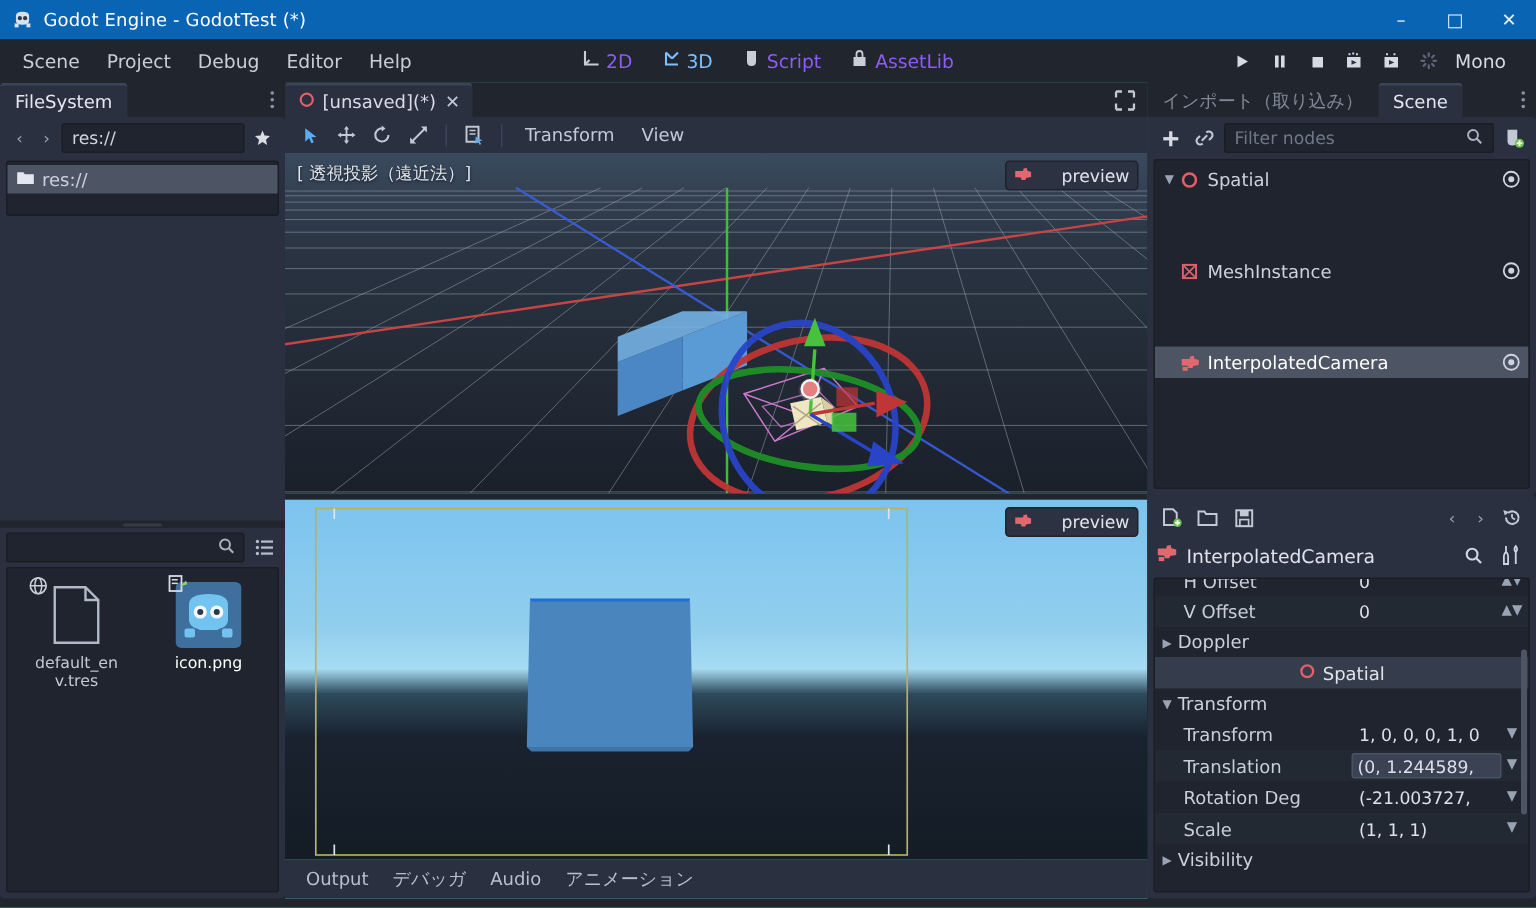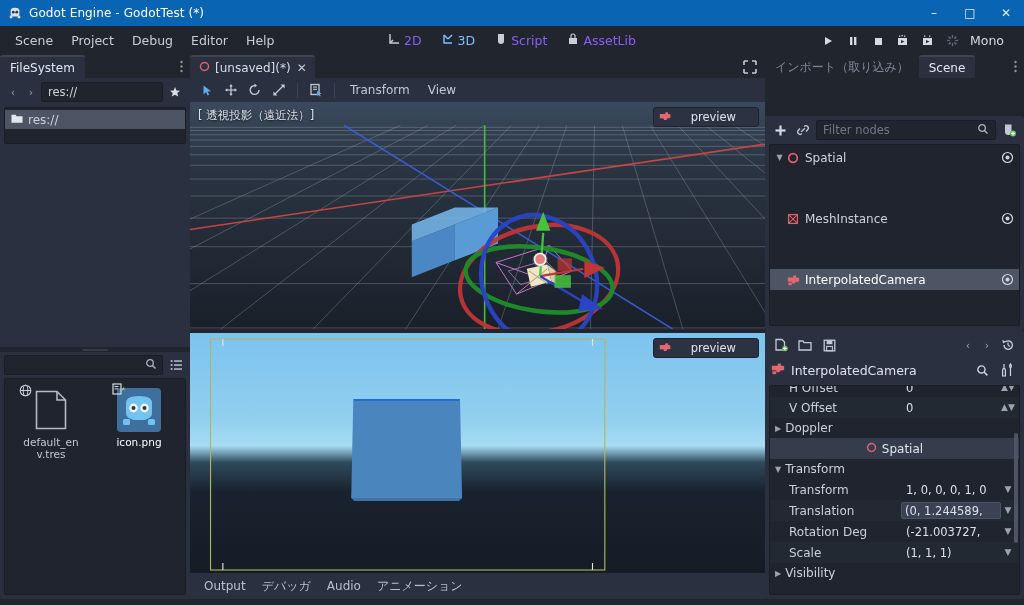--- a/index.html
+++ b/index.html
@@ -114,32 +114,32 @@
   .vt-sep { width:1px; height:15px; background:#3c4354; margin:0 5px; }
   .vt-menu { font-size:12px; color:#c3c9d4; padding:3px 8px; border-radius:2px; }
 
   .vp3d { flex:1; position:relative; overflow:hidden; background:#1c222c; min-height:0; }
   .vp-label {
     position:absolute; left:8px; top:6px; font-size:11.5px; color:#dfe4ec;
     text-shadow:0 1px 2px #000a; z-index:4;
   }
   .preview-badge {
     position:absolute; right:6px; top:5px; background:#2c3242; border:1px solid #1d222c;
-    border-radius:3px; padding:2px 22px 2px 5px; font-size:11.5px; color:#dfe4ec;
+    border-radius:3px; padding:2px 5px 2px 5px; font-size:11.5px; color:#dfe4ec;
     display:flex; align-items:center; gap:20px; z-index:5;
   }
   .vp-split { height:4px; background:#21252e; }
   .vp-cam { height:240px; position:relative; overflow:hidden; background:#0d1420; flex:0 0 240px; }
 
   .bottom-panel { height:26px; background:#2a3040; display:flex; align-items:center; gap:2px; padding:0 7px; flex:0 0 26px; }
   .bp-tab { font-size:12px; color:#b9bfcc; padding:3px 7px; border-radius:2px; }
 
   
   .right-dock { width:259px; flex:0 0 259px; display:flex; flex-direction:column; background:#21252e; }
-  .scene-dock { height:275px; flex:0 0 275px; display:flex; flex-direction:column;gap:38px; }
+  .scene-dock { height:275px; flex:0 0 275px; display:flex; flex-direction:column; }
   .dock-body { background:#2a3040; flex:1; display:flex; flex-direction:column; min-height:0; border-radius:0 3px 3px 3px; }
   .sd-toolbar { display:flex; align-items:center; gap:3px; padding:4px 5px; }
   .sd-btn { width:20px; height:20px; display:flex; align-items:center; justify-content:center; border-radius:2px; }
   .filter-field {
     flex:1; height:20px; background:#1f242e; border:1px solid #191d25; border-radius:2px;
     display:flex; align-items:center; padding:0 6px; color:#6f7888; font-size:11.5px;
   }
   .filter-field .mag { margin-left:auto; }
   .tree {
     flex:1; background:#1f242e; border:1px solid #191d25; border-radius:2px;

